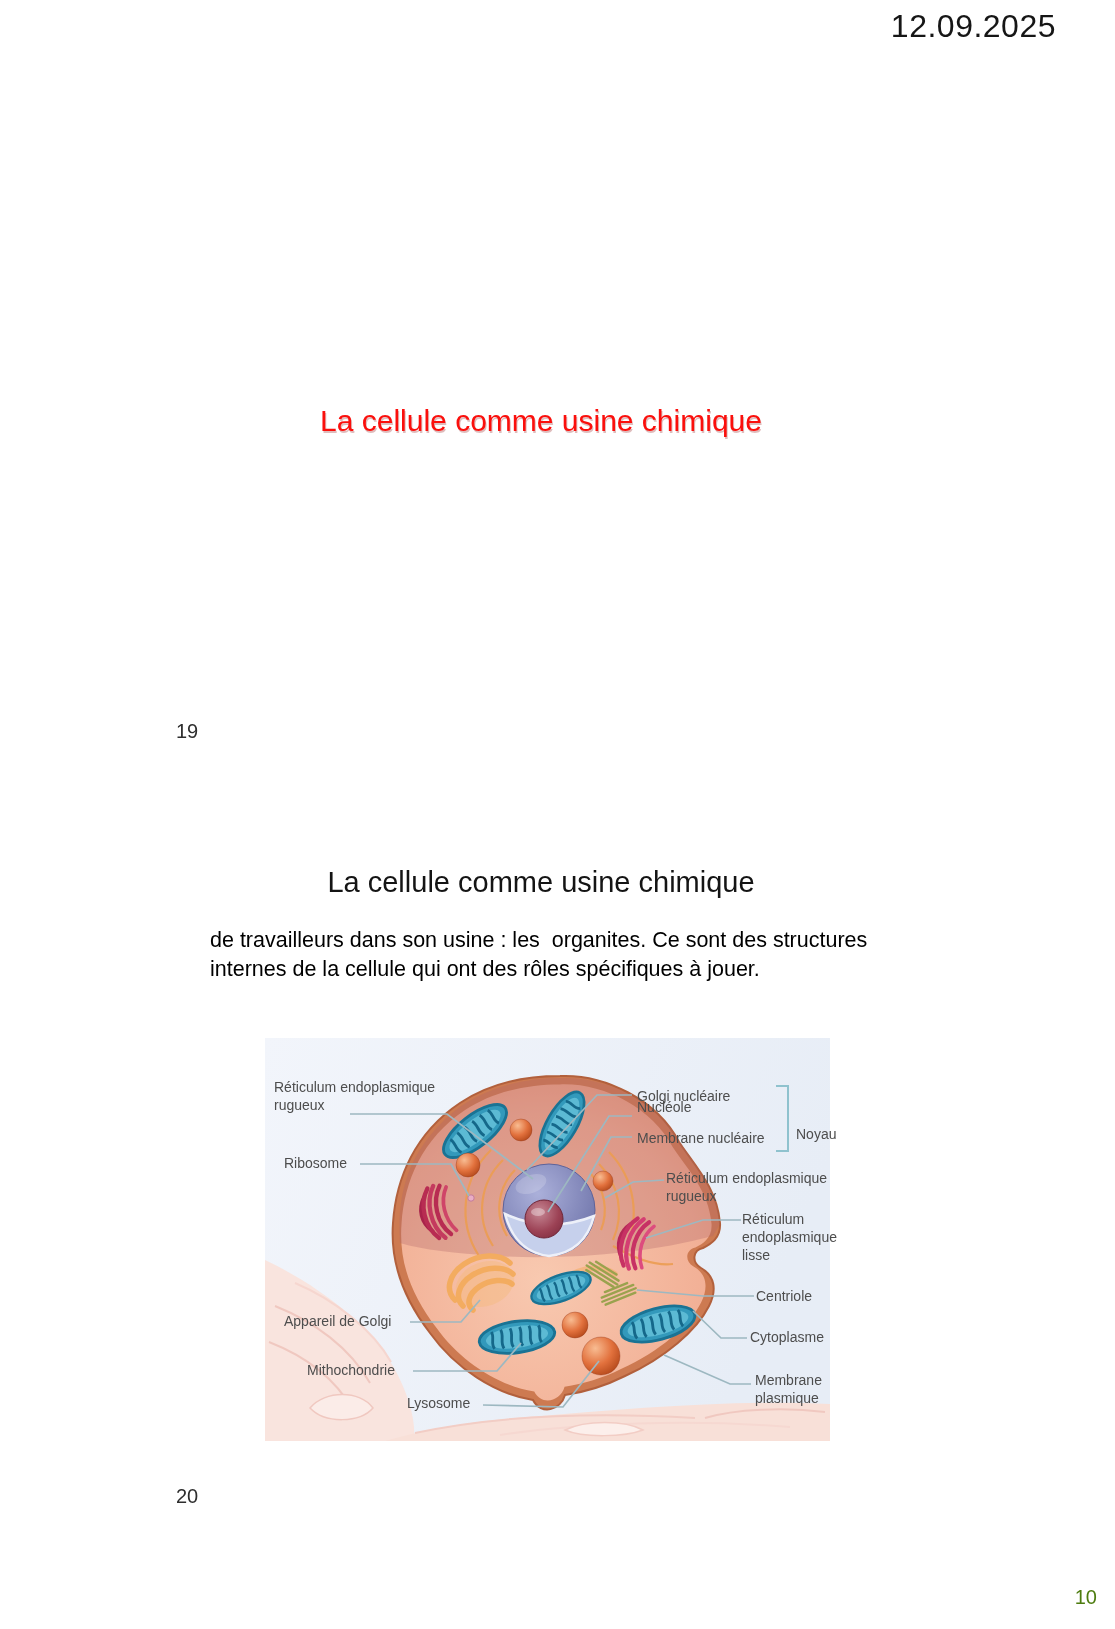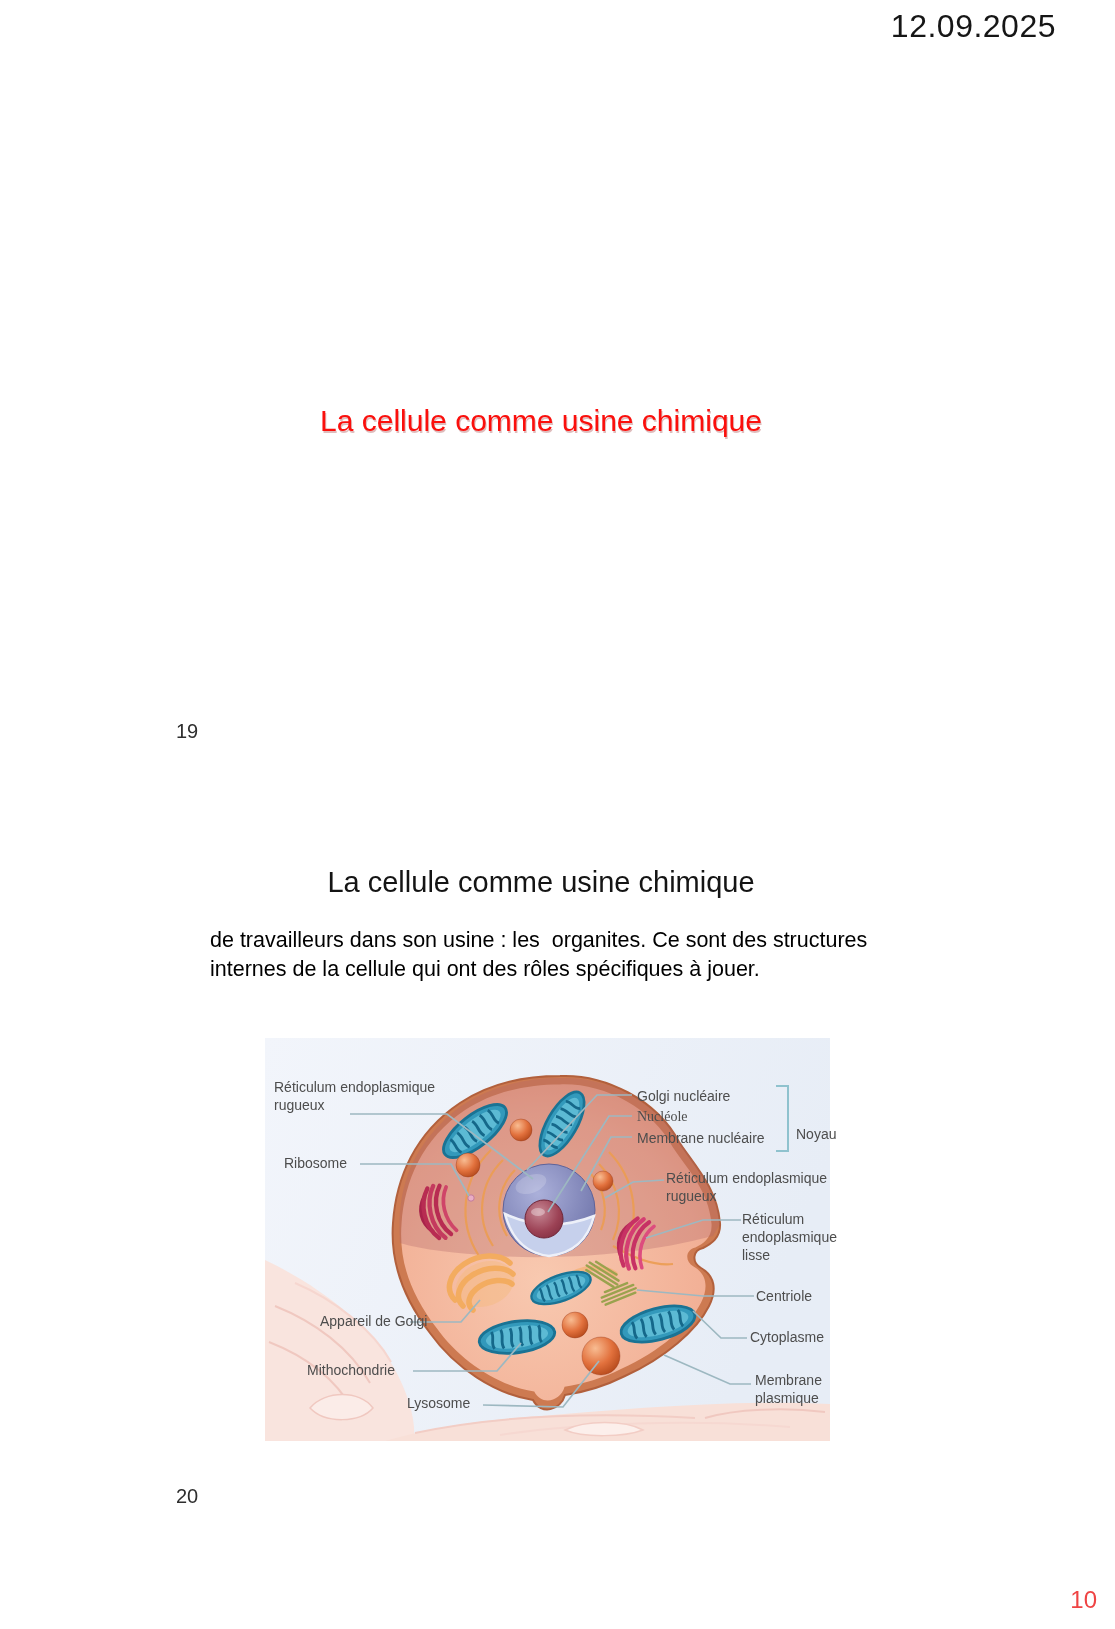--- a/index.html
+++ b/index.html
@@ -12,37 +12,37 @@
   }
   .slide-title{position:absolute;left:148px;width:786px;text-align:center;font-weight:400;margin:0;}
   .title-red{
     top:404px;font-size:30px;color:#fb0f0c;
     text-shadow:1px 1.5px 0 rgba(140,15,15,.28);
   }
   .title-black{top:866px;font-size:29px;color:#141414;}
   .slide-num{position:absolute;left:176px;font-size:20px;color:#2e2e2e;}
   .num-19{top:720px;}
   .num-20{top:1453px;margin-top:32px;}
-  .page-num{position:absolute;right:18px;top:1586px;font-size:24px;color:#ef4444;}
+  .page-num{position:absolute;right:18px;top:1586px;font-size:20px;color:#4d7c0f;}
   .para{position:absolute;left:210px;top:926px;font-size:21.5px;line-height:28.5px;color:#000;}
   .para div{white-space:pre-wrap;}
 
   .figure{position:absolute;left:265px;top:1038px;width:565px;height:403px;}
   .figure svg{position:absolute;left:0;top:0;}
   .dlabel{
     position:absolute;font-size:14px;line-height:1.3;color:#4d4d4d;white-space:nowrap;
   }
   .wrap{white-space:normal;}
   .lbl-rer-left  {left:9px;  top:40px;  width:178px;}
   .lbl-ribosome  {left:19px; top:116px;}
-  .lbl-golgi     {left:19px; top:274px;margin-left:36px;}
+  .lbl-golgi     {left:19px; top:274px;}
   .lbl-mito      {left:42px; top:323px;}
   .lbl-lyso      {left:142px;top:356px;text-align:center;}
   .lbl-pore      {left:372px;top:49px;}
-  .lbl-nucleole  {left:372px;top:70px;font-family:Liberation Serif, serif;}
+  .lbl-nucleole  {left:372px;top:60px;}
   .lbl-memnuc    {left:372px;top:91px;}
   .lbl-noyau     {left:531px;top:87px;text-align:right;}
   .lbl-rer-right {left:401px;top:131px;width:170px;}
   .lbl-rel       {left:477px;top:172px;width:100px;}
   .lbl-centriole {left:491px;top:249px;}
   .lbl-cyto      {left:485px;top:290px;}
   .lbl-memplas   {left:490px;top:333px;width:92px;}
 </style>
 </head>
 <body>

